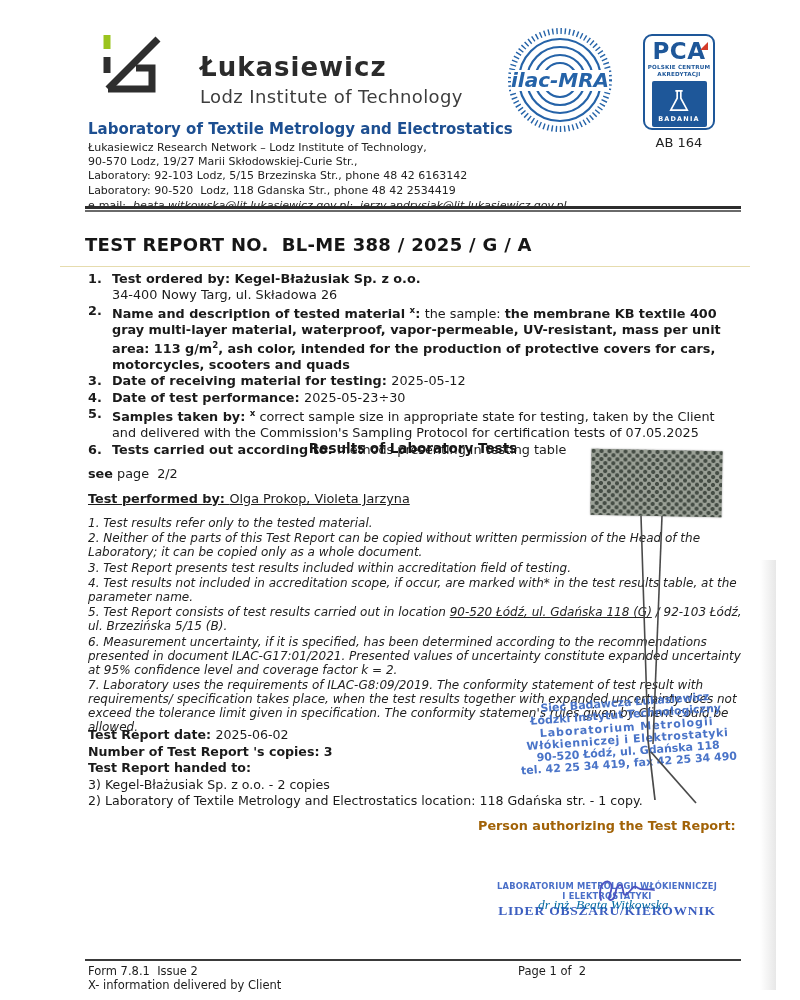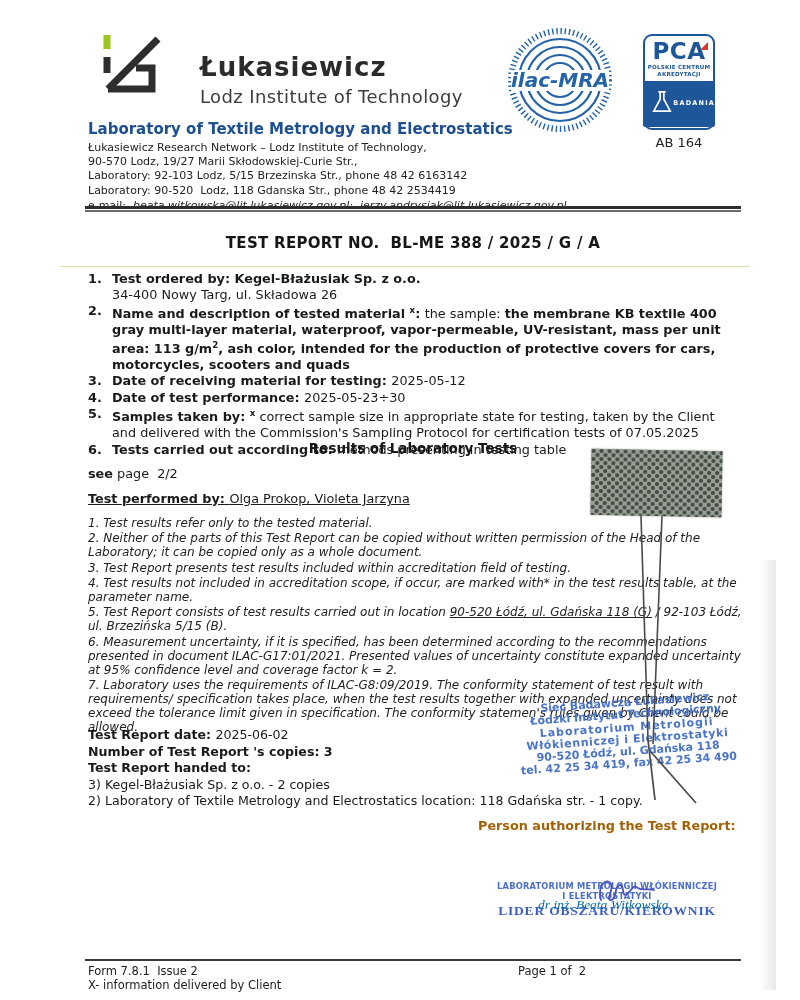--- a/index.html
+++ b/index.html
@@ -16,31 +16,31 @@
   .addr{font-size:11px;line-height:14.2px;color:#222;}
   .email-line{font-size:11px;color:#222;margin-top:1px;}
 
   
   .pca{width:72px;height:96px;border:2.5px solid #1e5799;border-radius:9px;background:#fff;
        display:flex;flex-direction:column;align-items:center;padding-top:3px;box-sizing:border-box;}
   .pca-word{font-size:23px;font-weight:800;color:#1e5799;line-height:24px;position:relative;letter-spacing:.5px;}
   .pca-a{position:relative;}
   .pca-a::after{content:"";position:absolute;right:-2px;top:4px;border-left:8px solid transparent;border-bottom:8px solid #d43b2a;}
   .pca-sub{font-size:5.6px;font-weight:700;color:#1e5799;text-align:center;line-height:7px;margin-top:1px;letter-spacing:.2px;}
-  .pca-box{width:72px;height:46px;background:#1e5799;margin-top:3px;border-radius:2px;
-           display:flex;flex-direction:row;align-items:center;justify-content:flex-end;padding-bottom:4px;box-sizing:border-box;}
+  .pca-box{width:55px;height:46px;background:#1e5799;margin-top:3px;border-radius:2px;
+           display:flex;flex-direction:column;align-items:center;justify-content:flex-end;padding-bottom:4px;box-sizing:border-box;}
   .pca-badge-text{font-size:6.5px;font-weight:700;color:#fff;letter-spacing:1.2px;margin-top:2px;}
   .ab-num{font-size:13px;color:#222;text-align:center;margin-top:5px;}
 
   
   .rule-top{height:3px;background:#2d2d2d;border-bottom:1px solid #fff;box-shadow:0 2px 0 #6a6a6a;}
   .yellow-line{height:1px;background:#e6dcae;}
   .footer-rule{height:2px;background:#3a3a3a;}
 
-  .doc-title{font-size:15px;font-weight:700;text-align:center;letter-spacing:.3px;color:#161616;}
+  .doc-title{font-size:18px;font-weight:700;text-align:left;letter-spacing:.3px;color:#161616;}
 
   
   .items{font-size:12.8px;line-height:15.6px;color:#1a1a1a;}
   .item{display:flex;margin-bottom:1px;}
   .item .num{width:24px;flex:0 0 24px;font-weight:700;}
   .item .itxt{flex:1;}
 
   .results-heading{font-size:13.5px;font-weight:700;text-align:center;color:#161616;}
   .plainline{font-size:12.8px;color:#1a1a1a;}
 

